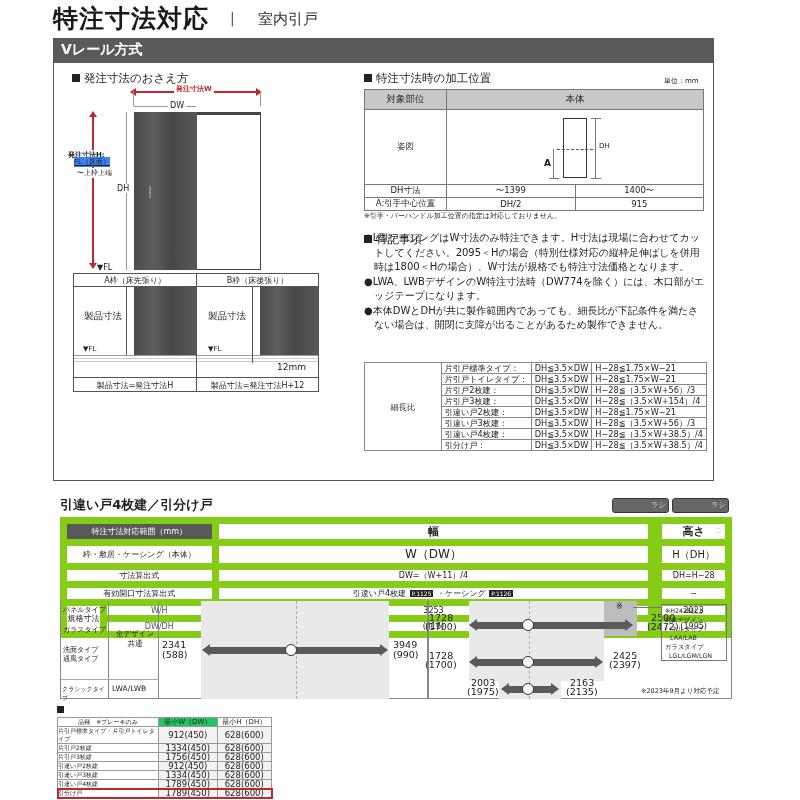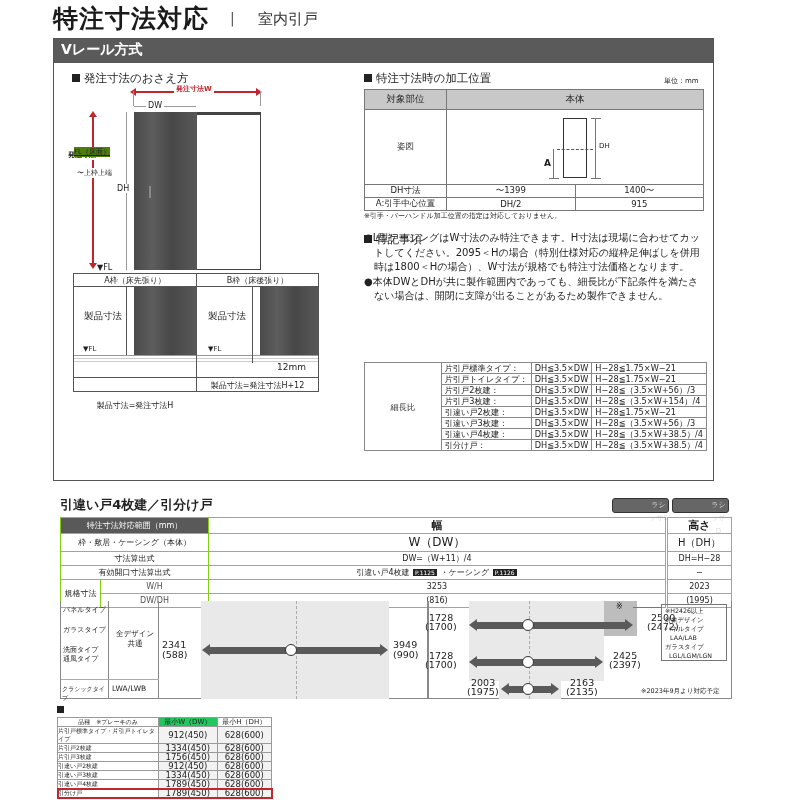--- a/index.html
+++ b/index.html
@@ -30,21 +30,21 @@
   .wood { background: linear-gradient(90deg, #4a4a4a, #5d5d5d 30%, #474747 60%, #585858); }
 
   table { border-collapse: collapse; }
   .spec td, .spec th { border: 1px solid #777; font-size: 8.5px; text-align: center; font-weight: normal; }
   .spec th { background: #c8c8c8; font-size: 9.5px; }
 
   .notes p { font-size: 10px; line-height: 14.5px; }
   .ratio td { border: 1px solid #888; font-size: 8.2px; padding: 0 3px; height: 10.5px; line-height: 10px; white-space: nowrap; }
 
   
-  .main td { border: 1px solid #84cc16; font-size: 8px; text-align: center; height: 14px; }
+  .main td { border: 7px solid #84cc16; font-size: 8px; text-align: center; height: 14px; }
   .main .hd { background: #595959; color: #fff; }
   .badge { display: inline-block; background: #222; color: #fff; font-size: 6px; padding: 0 2px; margin: 0 1px; }
   .tag-btn { position: absolute; top: 498px; height: 15px; border: 1px solid #333; border-radius: 3px; background: #666; color: #ddd; font-size: 7px; text-align: center; line-height: 13px; padding-left: 36px; }
 
   .arrow { position: absolute; height: 7px; background: #5a5a5a; }
   .arrow::before, .arrow::after { content: ""; position: absolute; top: -3px; border-top: 6.5px solid transparent; border-bottom: 6.5px solid transparent; }
   .arrow::before { left: -8px; border-right: 8px solid #5a5a5a; }
   .arrow::after { right: -8px; border-left: 8px solid #5a5a5a; }
   .circle { position: absolute; width: 12px; height: 12px; border-radius: 50%; background: #fff; border: 1.5px solid #333; }
   .num { position: absolute; font-size: 9.5px; line-height: 10px; text-align: center; color: #222; }
@@ -67,53 +67,53 @@
   </div>
 
   <div class="abs" style="left:79px; top:52px; width:127px; height:2px; background:#c0262d;"></div>
   <div class="abs" style="left:76px; top:49px; width:0; height:0; border-top:4px solid transparent; border-bottom:4px solid transparent; border-right:6px solid #c0262d;"></div>
   <div class="abs" style="left:202px; top:49px; width:0; height:0; border-top:4px solid transparent; border-bottom:4px solid transparent; border-left:6px solid #c0262d;"></div>
   <div class="abs tiny red" style="left:120px; top:45px; font-weight:bold; background:#fff; padding:0 2px;">発注寸法W</div>
   <div class="line-v" style="left:79px; top:52px; height:15px;"></div>
   <div class="line-v" style="left:206px; top:52px; height:15px;"></div>
 
   <div class="line-h" style="left:80px; top:67px; width:62px;"></div>
-  <div class="abs small" style="left:92px; top:62px; background:#fff; padding:0 2px;">DW</div>
+  <div class="abs small" style="left:114px; top:62px; background:#fff; padding:0 2px;">DW</div>
 
   <div class="abs wood" style="left:80px; top:73px; width:63px; height:158px;"></div>
   <div class="abs" style="left:95px; top:147px; width:2px; height:12px; background:#888;"></div>
   <div class="abs" style="left:143px; top:73px; width:64px; height:158px; border:1.5px solid #444; border-left:none;"></div>
   <div class="abs" style="left:143px; top:73px; width:64px; height:3px; background:#444;"></div>
 
   <div class="abs" style="left:38px; top:76px; width:2px; height:150px; background:#c0262d;"></div>
   <div class="abs" style="left:35px; top:72px; border-left:4px solid transparent; border-right:4px solid transparent; border-bottom:6px solid #c0262d;"></div>
   <div class="abs" style="left:35px; top:224px; border-left:4px solid transparent; border-right:4px solid transparent; border-top:6px solid #c0262d;"></div>
   <div class="abs tiny" style="left:14px; top:111px; font-weight:bold; background:#fff;">発注寸法H:</div>
-  <div class="abs tiny" style="left:20px; top:108px; background:#4d7c0f;text-decoration:underline;">FL（床面）</div>
+  <div class="abs tiny" style="left:20px; top:118px; background:#3b82f6;text-decoration:underline;">FL（床面）</div>
   <div class="abs tiny" style="left:23px; top:129px; background:#fff;">〜上枠上端</div>
   <div class="line-v" style="left:72px; top:73px; height:158px;"></div>
   <div class="abs small" style="left:63px; top:145px; background:#fff;">DH</div>
   <div class="abs small" style="left:43px; top:224px;">▼FL</div>
 
   <div class="frame-box" style="left:19px; top:234px; width:246px; height:119px;">
     <div class="abs" style="left:122px; top:0; width:1px; height:117px; background:#555;"></div>
     <div class="abs" style="left:0; top:12px; width:244px; height:1px; background:#555;"></div>
     <div class="abs" style="left:0; top:103px; width:244px; height:1px; background:#555;"></div>
 
     <div class="abs small" style="left:0; top:1px; width:122px; text-align:center;">A枠（床先張り）</div>
     <div class="abs small" style="left:123px; top:1px; width:121px; text-align:center;">B枠（床後張り）</div>
 
     <div class="abs wood" style="left:60px; top:13px; width:62px; height:68px;"></div>
     <div class="abs" style="left:0; top:81px; width:122px; height:1px; background:#999;"></div>
     <div class="abs" style="left:0; top:84px; width:122px; height:1px; background:#ccc;"></div>
     <div class="abs" style="left:0; top:87px; width:122px; height:1px; background:#ccc;"></div>
     <div class="line-v" style="left:52px; top:13px; height:68px; background:#555;"></div>
     <div class="abs" style="left:10px; top:36px; font-size:9.5px;">製品寸法</div>
     <div class="abs tiny" style="left:9px; top:71px;">▼FL</div>
-    <div class="abs small" style="left:0; top:106px; width:122px; text-align:center;margin-top:20px;">製品寸法=発注寸法H</div>
+    <div class="abs small" style="left:0; top:106px; width:122px; text-align:center;">製品寸法=発注寸法H</div>
 
     <div class="abs wood" style="left:186px; top:13px; width:58px; height:68px;"></div>
     <div class="abs" style="left:123px; top:81px; width:121px; height:1px; background:#999;"></div>
     <div class="abs" style="left:123px; top:84px; width:121px; height:1px; background:#ccc;"></div>
     <div class="abs" style="left:123px; top:87px; width:121px; height:1px; background:#ccc;"></div>
     <div class="line-v" style="left:178px; top:13px; height:76px; background:#555;"></div>
     <div class="abs" style="left:134px; top:36px; font-size:9.5px;">製品寸法</div>
     <div class="abs tiny" style="left:134px; top:71px;">▼FL</div>
     <div class="abs" style="left:203px; top:88px; font-size:9px; background:#fff;">12mm</div>
     <div class="abs small" style="left:123px; top:106px; width:121px; text-align:center;">製品寸法=発注寸法H+12</div>
@@ -156,20 +156,21 @@
     </tr>
   </tbody>
     </table>
   <div class="abs" style="left:310px; top:172px; font-size:7px;">※引手・バーハンドル加工位置の指定は対応しておりません。</div>
 
   <div class="abs sec-h" style="left:310px; top:193px;">
     <span class="sq"></span><span>特記事項</span>
   </div>
   <div class="abs notes" style="left:310px; top:192px; width:344px;">
     <p style="text-indent:-10px; padding-left:10px;">●L型ケーシングはW寸法のみ特注できます。H寸法は現場に合わせてカットしてください。2095＜Hの場合（特別仕様対応の縦枠足伸ばしを併用時は1800＜Hの場合）、W寸法が規格でも特注寸法価格となります。</p>
+    <p style="text-indent:-10px; padding-left:10px;">●LWA、LWBデザインのW特注寸法時（DW774を除く）には、木口部がエッジテープになります。</p>
     <p style="text-indent:-10px; padding-left:10px;">●本体DWとDHが共に製作範囲内であっても、細長比が下記条件を満たさない場合は、開閉に支障が出ることがあるため製作できません。</p>
   </div>
 
   <table class="ratio abs" style="left:310px; top:323px; width:343px;">
     <tbody>
         <tr>
       <td rowspan="8" style="width:77px; text-align:center;">細長比</td>
       <td>片引戸標準タイプ：</td>
           <td>DH≦3.5×DW</td>
           <td>H−28≦1.75×W−21</td>

